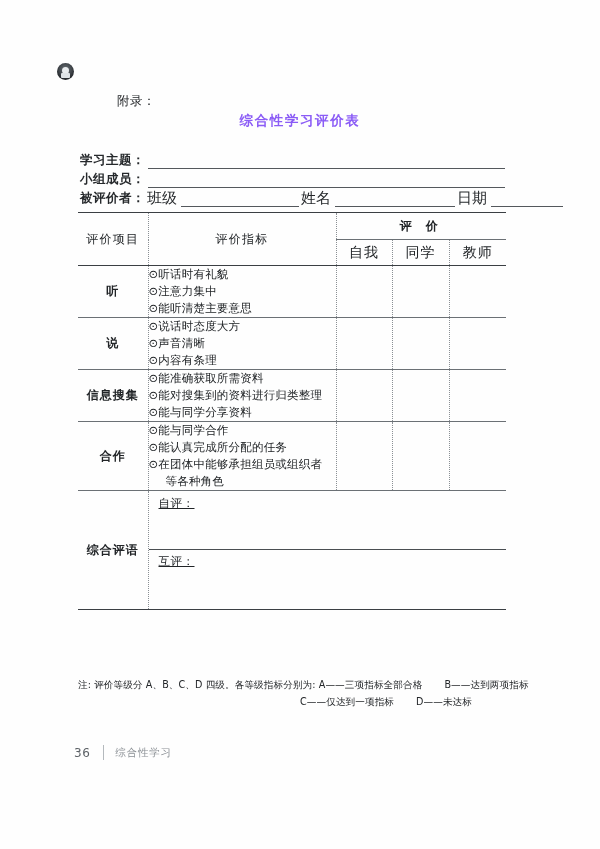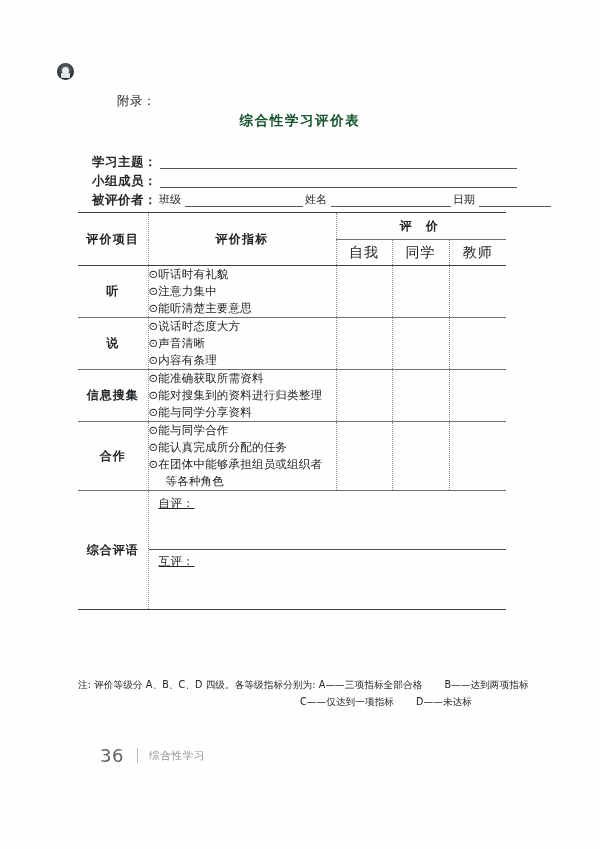--- a/index.html
+++ b/index.html
@@ -63,46 +63,47 @@
   }
   .doc-title {
     position: absolute;
     left: 0;
     top: 112px;
     width: 600px;
     text-align: center;
     font-size: 13.5px;
     font-weight: 700;
     letter-spacing: 1.6px;
-    color: #14532d;
+    color: #8b5cf6;
   }
 
   
   .form-block {
     position: absolute;
-    left: 92px;
+    left: 80px;
     top: 150px;
     width: 425px;
+    font-family: Liberation Mono, monospace;
   }
   .form-row {
     display: flex;
     align-items: flex-end;
     height: 19px;
     font-size: 12.5px;
     color: #25282b;
   }
   .form-row .flabel {
     font-weight: 700;
     white-space: nowrap;
     letter-spacing: 0.5px;
     line-height: 15px;
   }
   .form-row .sublabel {
     font-weight: 400;
-    font-size: 11px;
+    font-size: 15px;
     white-space: nowrap;
     padding: 0 1px 0 2px;
     line-height: 15px;
   }
   .rule {
     flex: 1 1 auto;
     border-bottom: 1px solid #54585c;
     height: 13px;
     margin-left: 3px;
   }
@@ -131,21 +132,21 @@
     padding: 0;
     vertical-align: middle;
   }
   .bt-thick { border-top: 1.6px solid #3b3f43; margin-top: 40px; }
   .bb-thick { border-bottom: 1.6px solid #3b3f43; }
   .bb-thin  { border-bottom: 1px solid #6b7075; }
   .bl-dot   { border-left: 1px dotted #8a8f94; }
 
   .th-item, .th-index {
     text-align: center;
-    font-weight: 700;
+    font-weight: 400;
     letter-spacing: 1.2px;
     font-size: 12px;
   }
   .th-eval {
     text-align: center;
     font-weight: 700;
     letter-spacing: 5px;
     font-size: 12px;
     height: 26px;
     padding-left: 5px;
@@ -214,24 +215,23 @@
   
   .footer {
     position: absolute;
     left: 74px;
     top: 745px;
     display: flex;
     align-items: center;
     color: #7b8186;
   }
   .footer .pagenum {
-    font-size: 18px;
+    font-size: 12px;
     letter-spacing: 0.5px;
     color: #5d6267;
-    margin-left: 26px;
   }
   .footer .divider {
     width: 1px;
     height: 15px;
     background: #b4b9bd;
     margin: 0 11px 0 13px;
   }
   .footer .chapter {
     font-size: 10.5px;
     letter-spacing: 0.8px;

